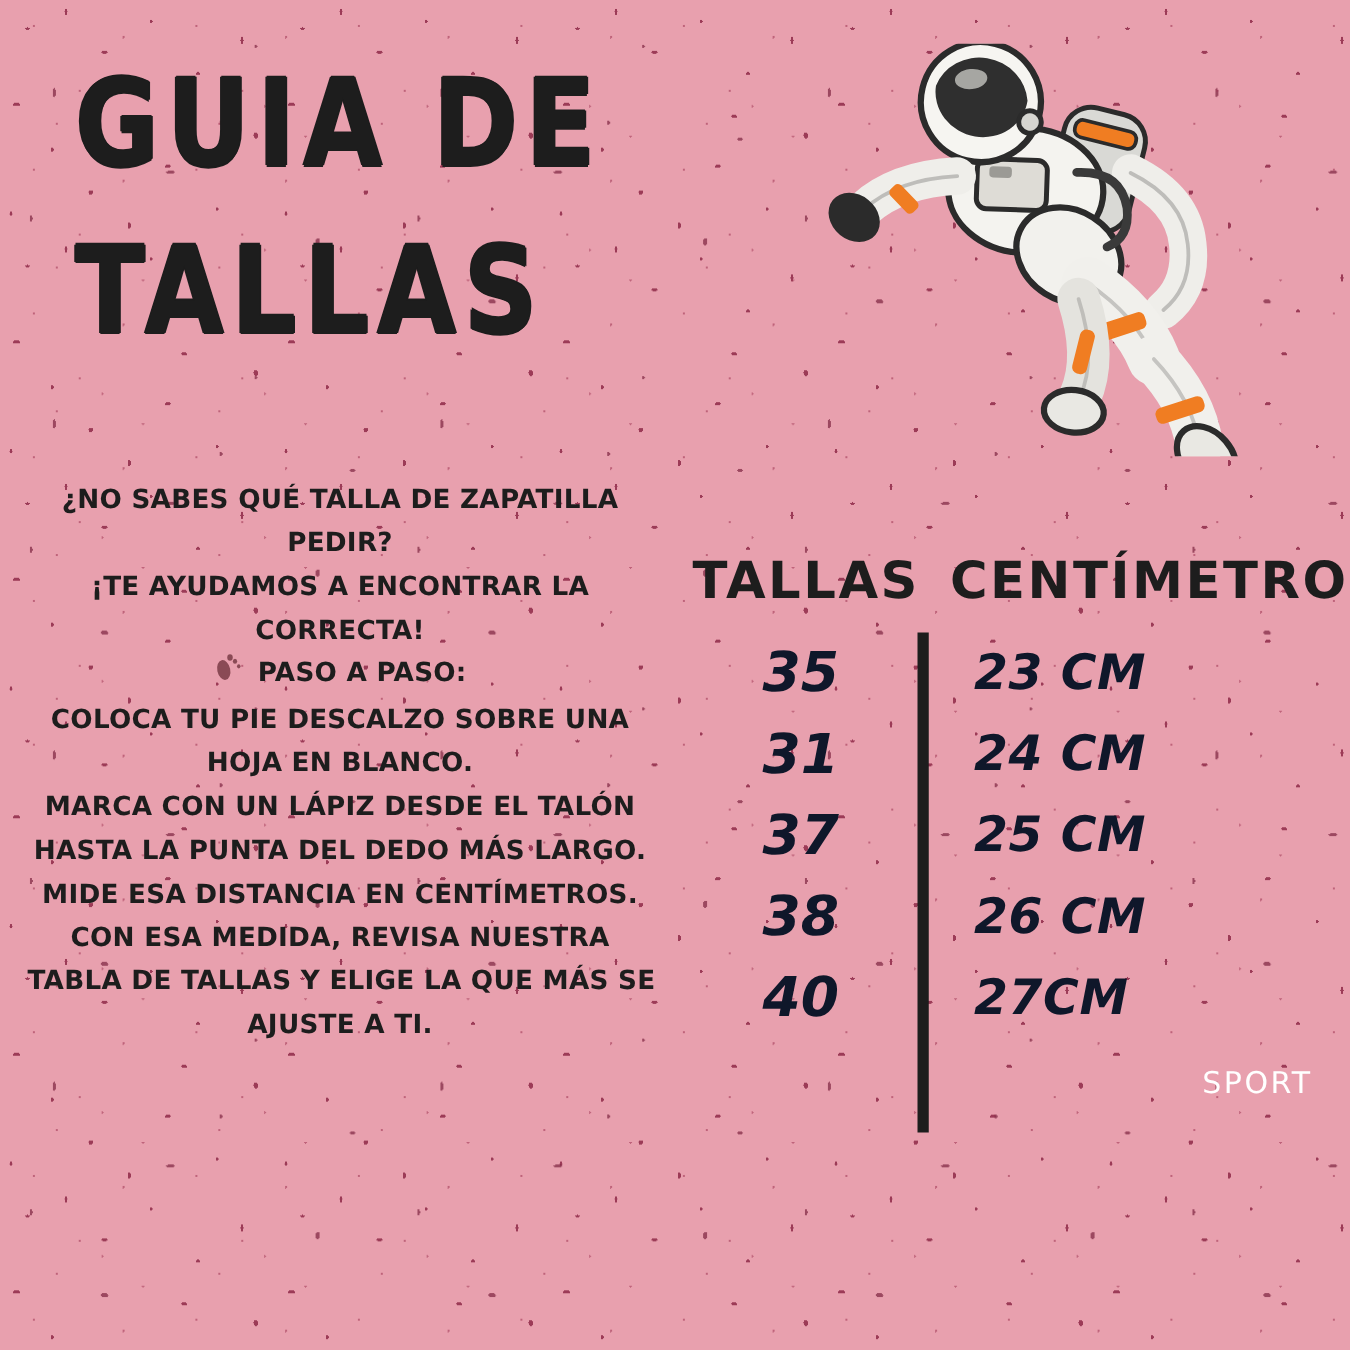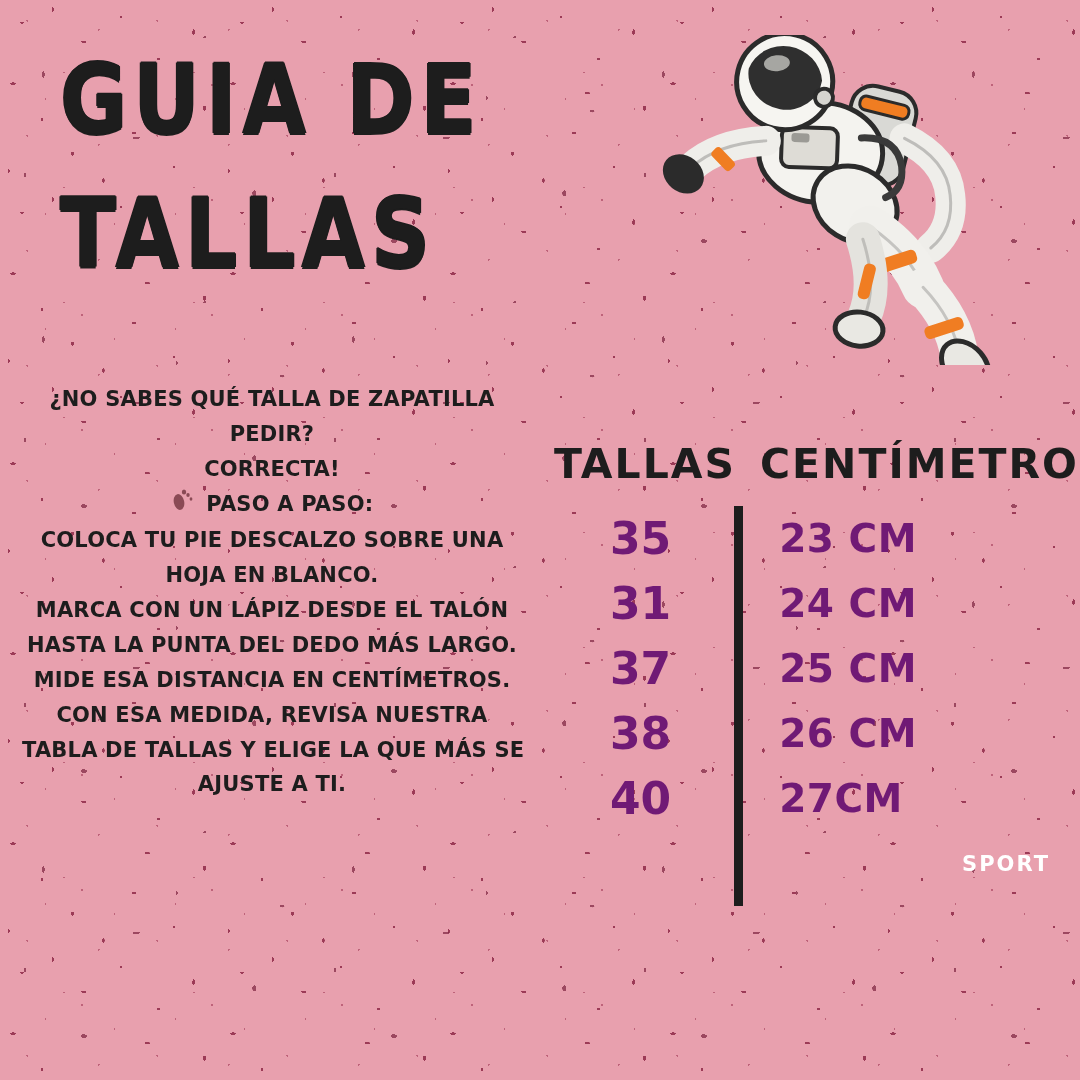--- a/index.html
+++ b/index.html
@@ -157,21 +157,22 @@
     position: absolute;
     left: 194px;
     top: 0;
     width: 9px;
     height: 400px;
     background: #1d1d1d;
   }
   .col {
     font-family: "DejaVu Sans", sans-serif;
     font-weight: bold;
-    color: #701a75;
+    color: #0f172a;
+    font-style: italic;
   }
   .col-sizes { width: 215px; text-align: center; }
   .col-cm    { width: 300px; text-align: left; padding-left: 38px; }
   .col-sizes .cell {
     font-size: 44px;
     height: 65px;
     line-height: 65px;
   }
   .col-cm .cell {
     font-size: 39px;
@@ -180,22 +181,22 @@
     letter-spacing: 0.5px;
   }
 
   
   #brand {
     position: absolute;
     right: 30px;
     top: 852px;
     color: #ffffff;
     font-family: "DejaVu Sans", sans-serif;
-    font-weight: bold;
-    font-size: 21px;
+    font-weight: normal;
+    font-size: 24px;
     letter-spacing: 2px;
   }
 </style>
 </head>
 <body>
 
 <div id="poster">
 
   <div class="speckles layer1"></div>
   <div class="speckles layer2"></div>
@@ -249,20 +250,21 @@
         <ellipse cx="240" cy="288" rx="24" ry="17" fill="#e9e8e3" stroke="#2b2b2b" stroke-width="5" transform="rotate(-8 240 288)"></ellipse>
 
         <path d="M196 102 q34 -10 46 18 q8 22 -8 34" fill="none" stroke="#3a3a3a" stroke-width="7" stroke-linecap="round"></path>
       </g>
     </svg>
   </div>
 
   <div id="copy-block">
     <span class="cline">¿NO SABES QUÉ TALLA DE ZAPATILLA</span>
     <span class="cline">PEDIR?</span>
+    <span class="cline">¡TE AYUDAMOS A ENCONTRAR LA</span>
     <span class="cline">CORRECTA!</span>
     <span class="cline">
       <span class="footprint">
         <svg width="22" height="26" viewBox="0 0 22 26" xmlns="http://www.w3.org/2000/svg">
           <ellipse cx="8" cy="15" rx="5.2" ry="8" fill="#8a4a55" transform="rotate(-12 8 15)"></ellipse>
           <ellipse cx="13" cy="5" rx="2.2" ry="2.6" fill="#8a4a55"></ellipse>
           <ellipse cx="17" cy="8" rx="1.7" ry="2" fill="#8a4a55"></ellipse>
           <ellipse cx="20" cy="12" rx="1.4" ry="1.7" fill="#8a4a55"></ellipse>
         </svg>
       </span>

